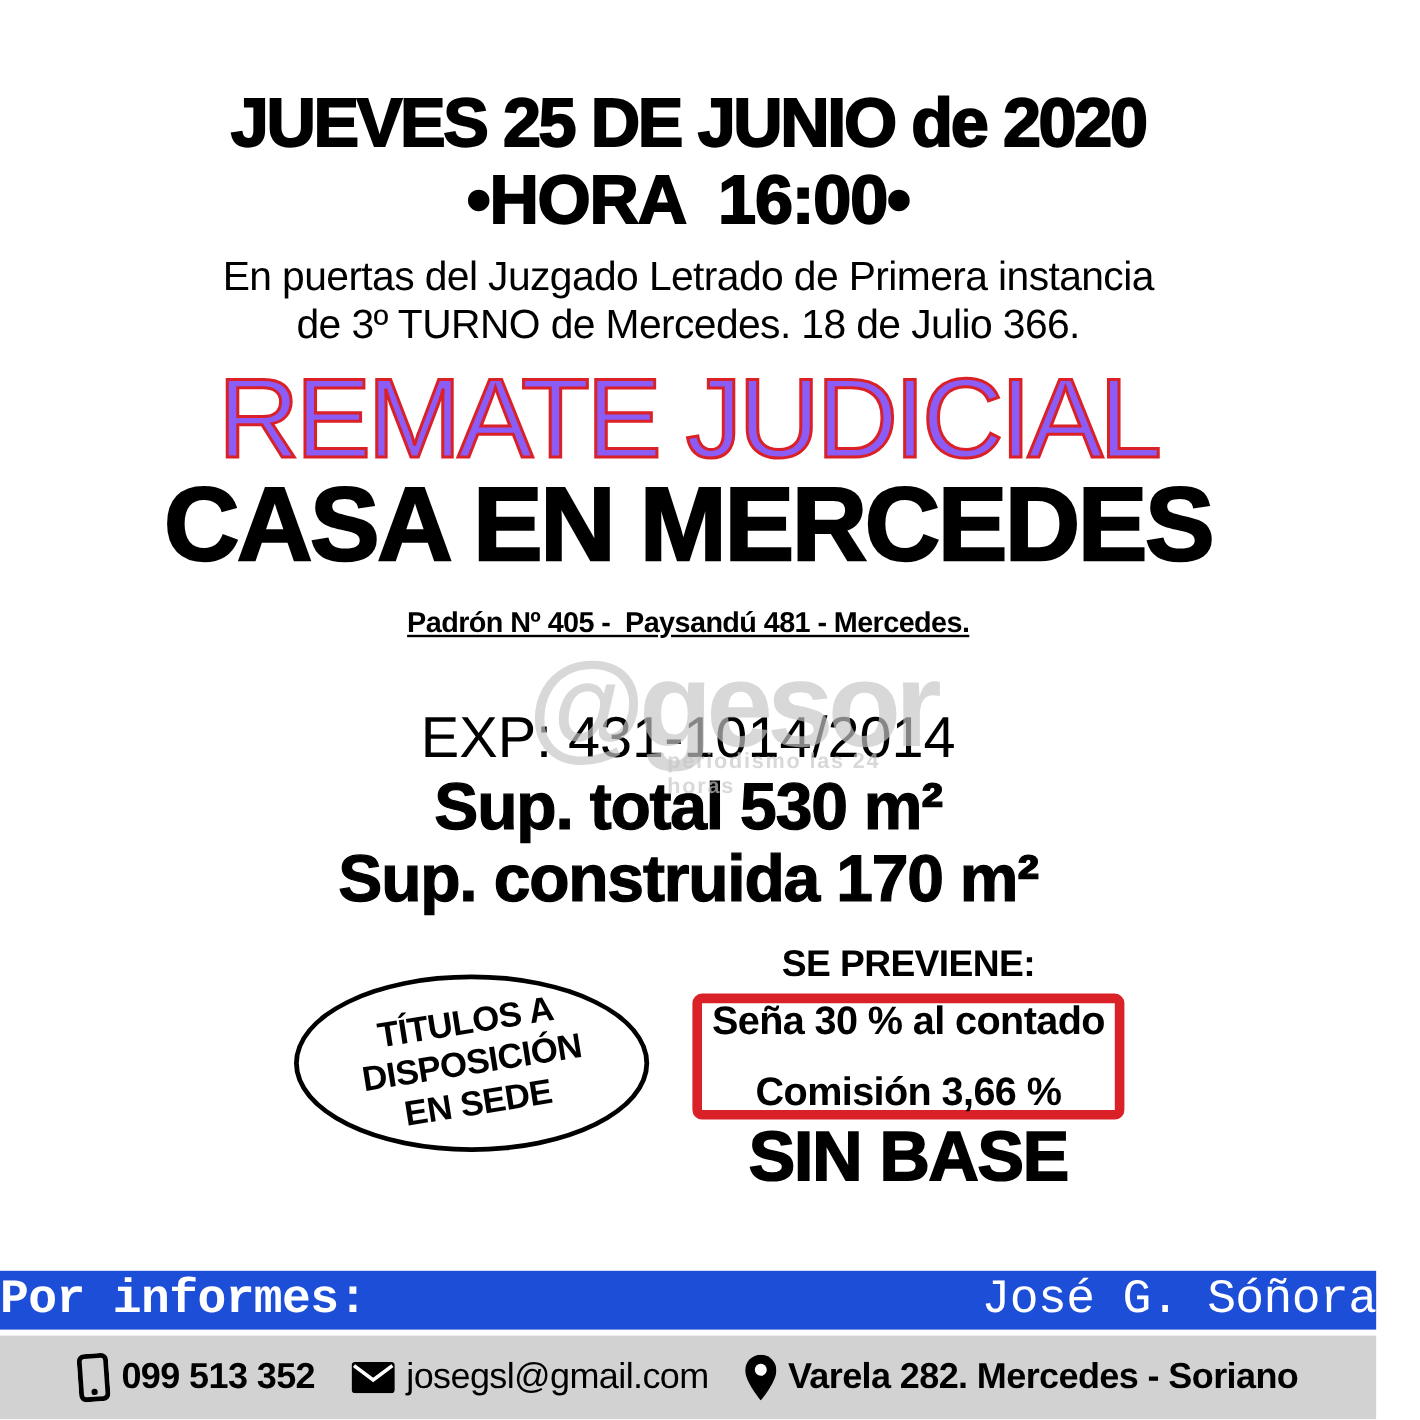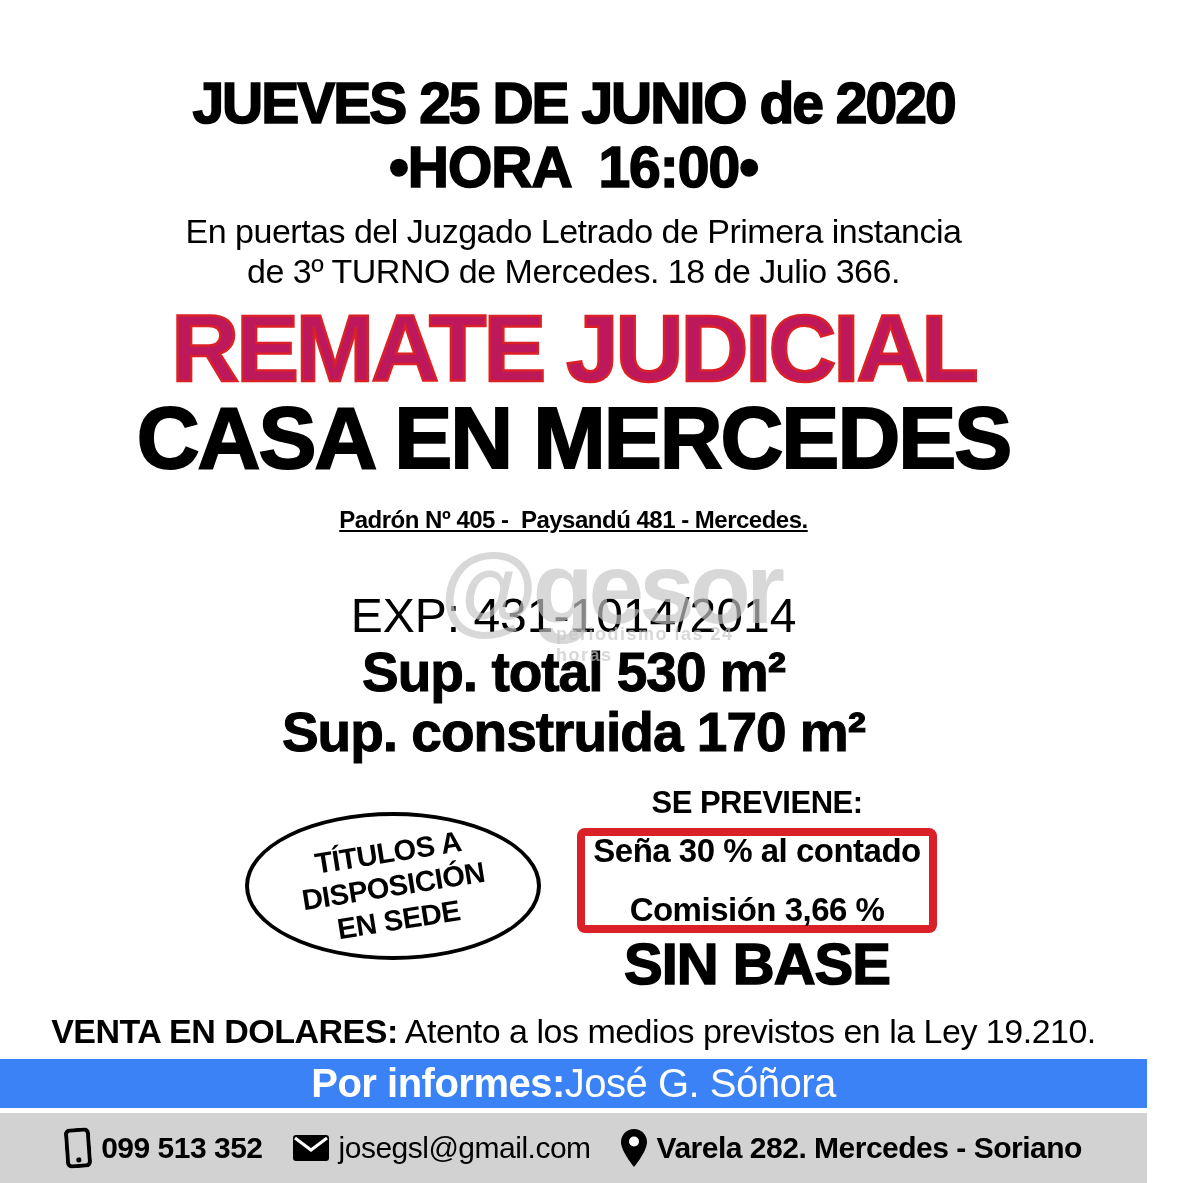--- a/index.html
+++ b/index.html
@@ -14,22 +14,22 @@
     -webkit-text-stroke:1.6px #000;
   }
   .time-line {
     top:134px; font-size:57px; font-weight:bold; letter-spacing:-1px;
     -webkit-text-stroke:1.6px #000; word-spacing:14px;
   }
   .venue-1 { top:212px; font-size:34px; font-weight:400; letter-spacing:-0.5px; }
   .venue-2 { top:252px; font-size:34px; font-weight:400; letter-spacing:-0.5px; }
 
   .title-red {
-    top:302px; font-size:94px; font-weight:bold; letter-spacing:-3px;
-    color:#be185d; -webkit-text-stroke:2.5px #da2128; line-height:1;
+    top:302px; font-size:94px; font-weight:normal; letter-spacing:-3px;
+    color:#8b5cf6; -webkit-text-stroke:2.5px #da2128; line-height:1;
   }
   .title-black {
     top:394px; font-size:87px; font-weight:bold; letter-spacing:-2px;
     -webkit-text-stroke:2px #000; line-height:1;
   }
 
   .padron { top:506px; font-size:24px; font-weight:bold; letter-spacing:-0.5px; white-space:pre;text-decoration:underline; }
   .exp    { top:548px; font-size:48px; font-weight:400; letter-spacing:0;margin-top:40px; }
 
   .watermark {
@@ -62,23 +62,23 @@
     display:flex; align-items:center; justify-content:center;
   }
   .stamp-inner { transform:rotate(-9deg); text-align:center;
     font-size:29px; font-weight:bold; letter-spacing:-0.5px; line-height:1.18; }
 
   .venta { top:1012px; font-size:34px; letter-spacing:-0.5px; }
   .venta .lbl { font-weight:bold; }
   .venta .txt { font-weight:400; }
 
   .info-bar {
-    position:absolute; left:0; right:0; top:1059px; height:49px; background:#3b82f6;
-    color:#fff; display:flex; align-items:center; justify-content:center;
-    font-size:40px; letter-spacing:-0.5px;
+    position:absolute; left:0; right:0; top:1059px; height:49px; background:#1d4ed8;
+    color:#fff; display:flex; align-items:center; justify-content:space-between;
+    font-size:40px; letter-spacing:-0.5px;font-family:Liberation Mono, monospace;
   }
   .info-bar .lbl { font-weight:bold; }
   .info-bar .nm  { font-weight:400; }
 
   .footer {
     position:absolute; left:0; right:0; top:1113px; bottom:0; background:#d2d2d2;
     display:flex; align-items:center; justify-content:center; gap:30px;
   }
   .contact-item { display:flex; align-items:center; gap:10px; font-size:30px; font-weight:bold; letter-spacing:-0.5px; }
   .contact-item.email { font-weight:400; }
@@ -118,23 +118,20 @@
 
   <div class="previene">SE PREVIENE:</div>
 
   <div class="warnbox">
     <div>Seña 30 % al contado</div>
     <div>Comisión 3,66 %</div>
   </div>
 
   <div class="sinbase">SIN BASE</div>
 
-  <div class="abs venta">
-    <span class="lbl">VENTA EN DOLARES:</span><span class="txt"> Atento a los medios previstos en la Ley 19.210.</span>
-  </div>
 
   <div class="info-bar">
     <span class="lbl">Por informes:</span>
       <span class="nm"> José G. Sóñora</span>
   </div>
 
   <div class="footer">
     <div class="contact-item">
       <span>
         <svg width="26" height="40" viewBox="0 0 26 40" style="transform:rotate(-4deg)">

